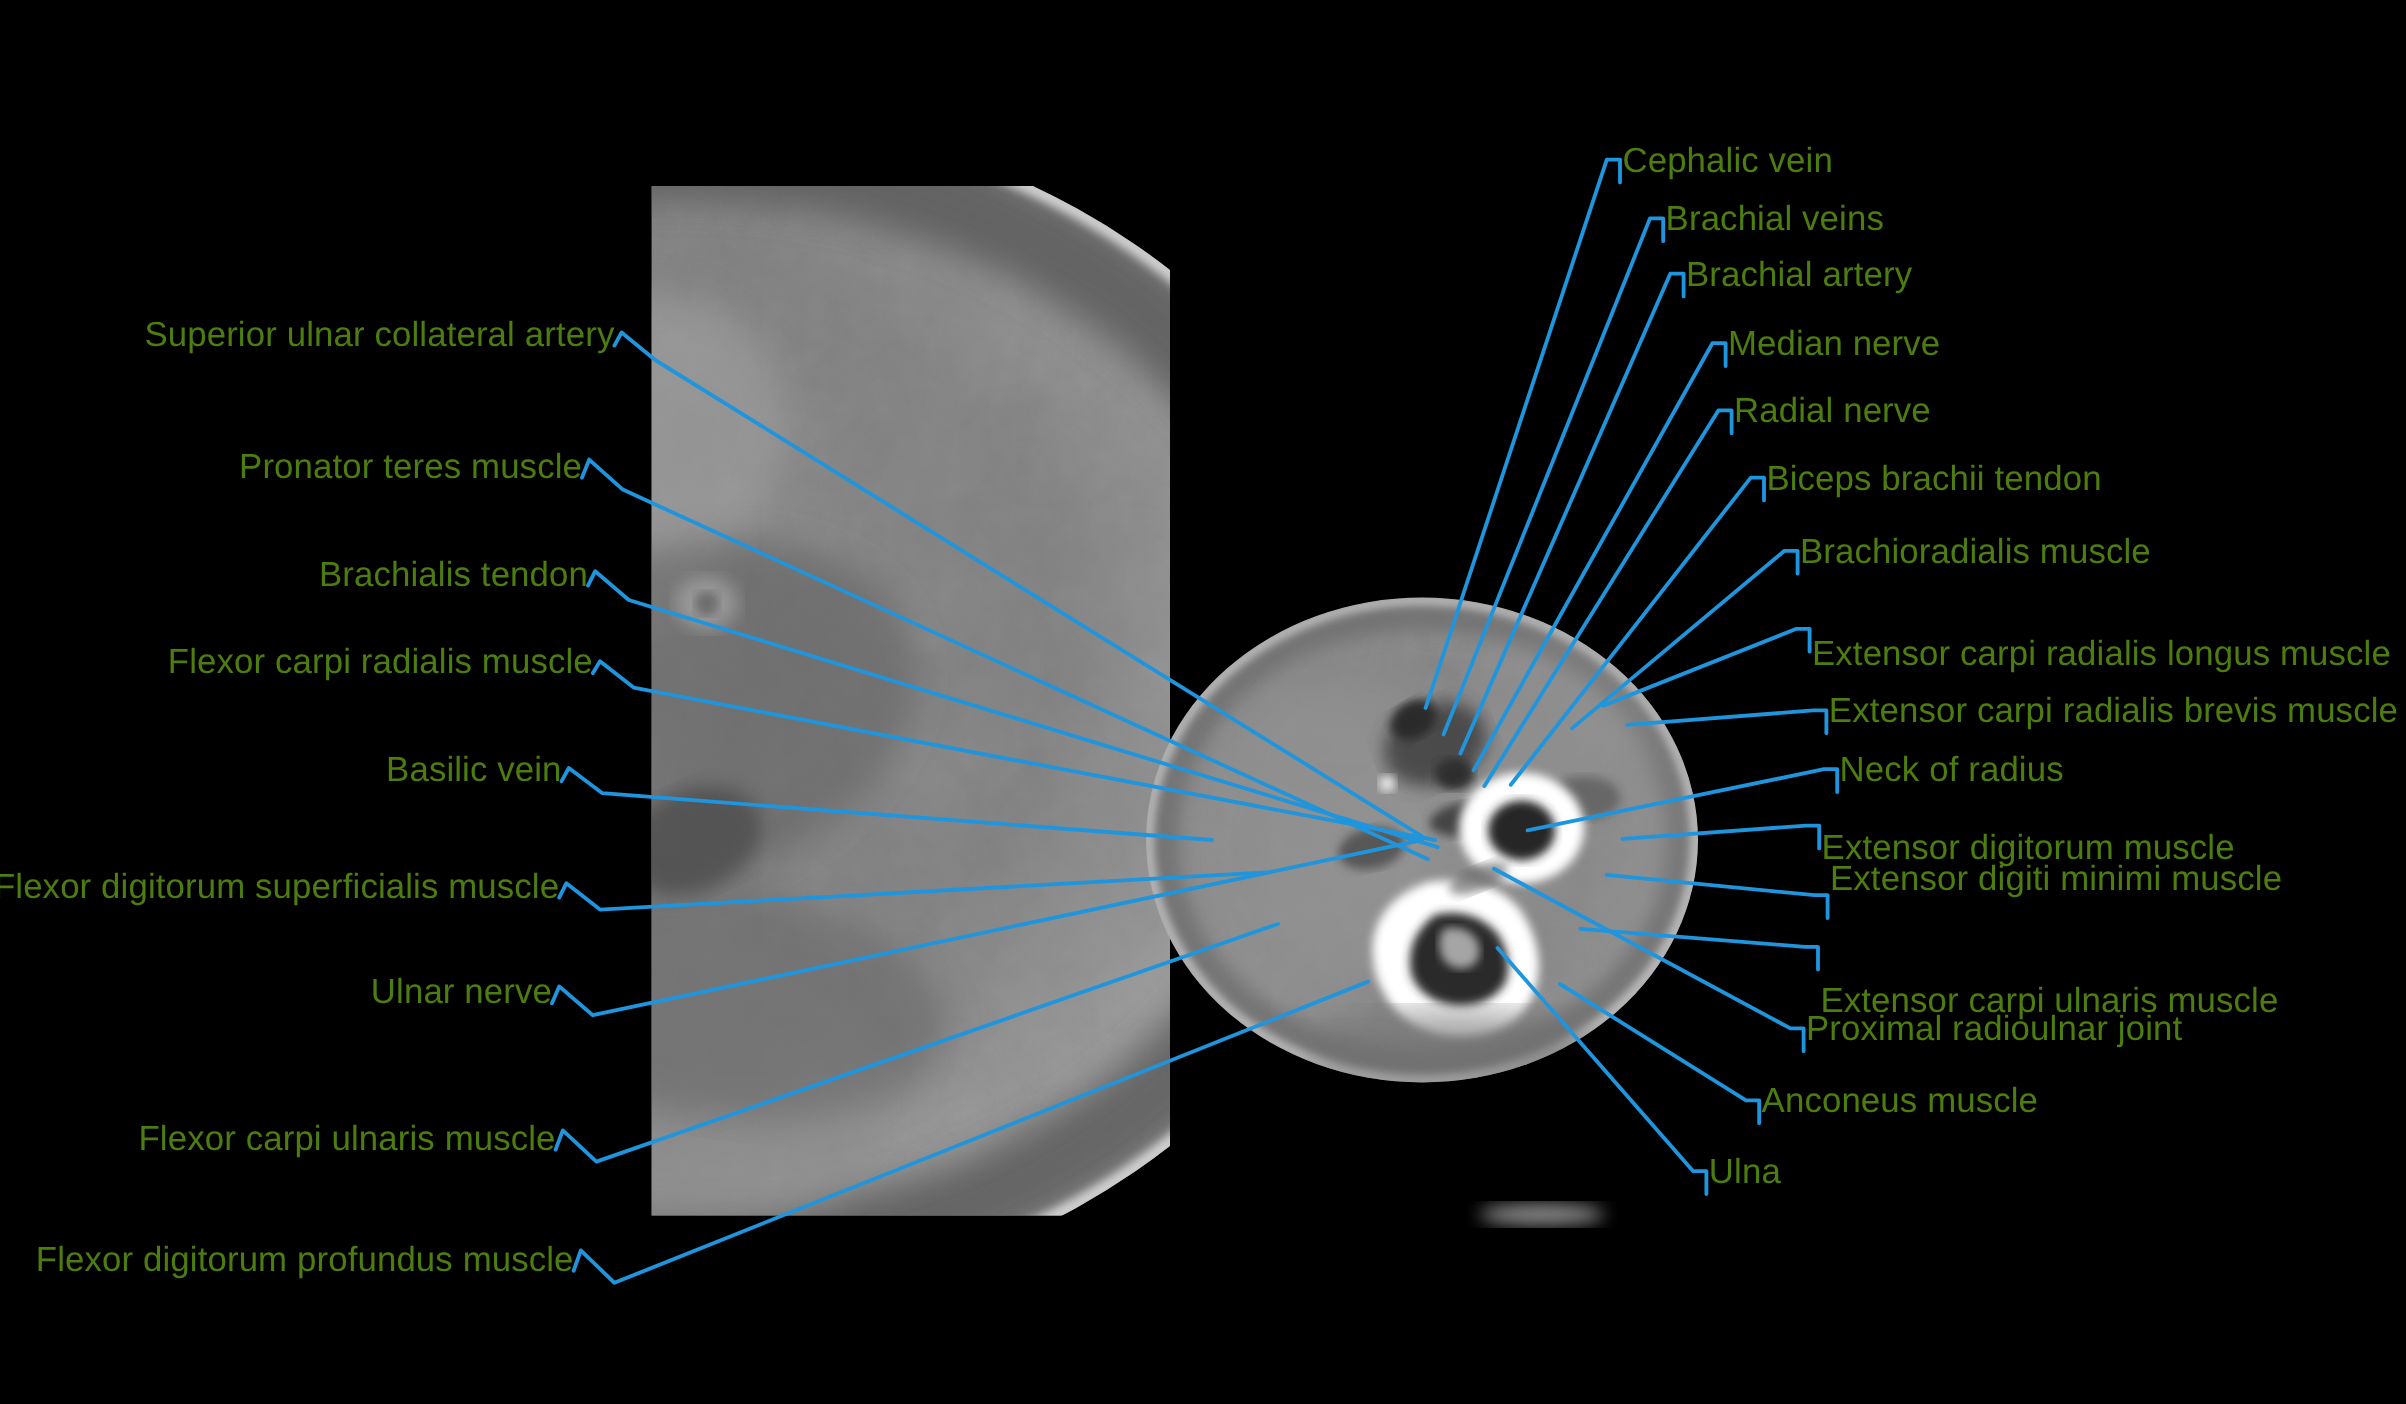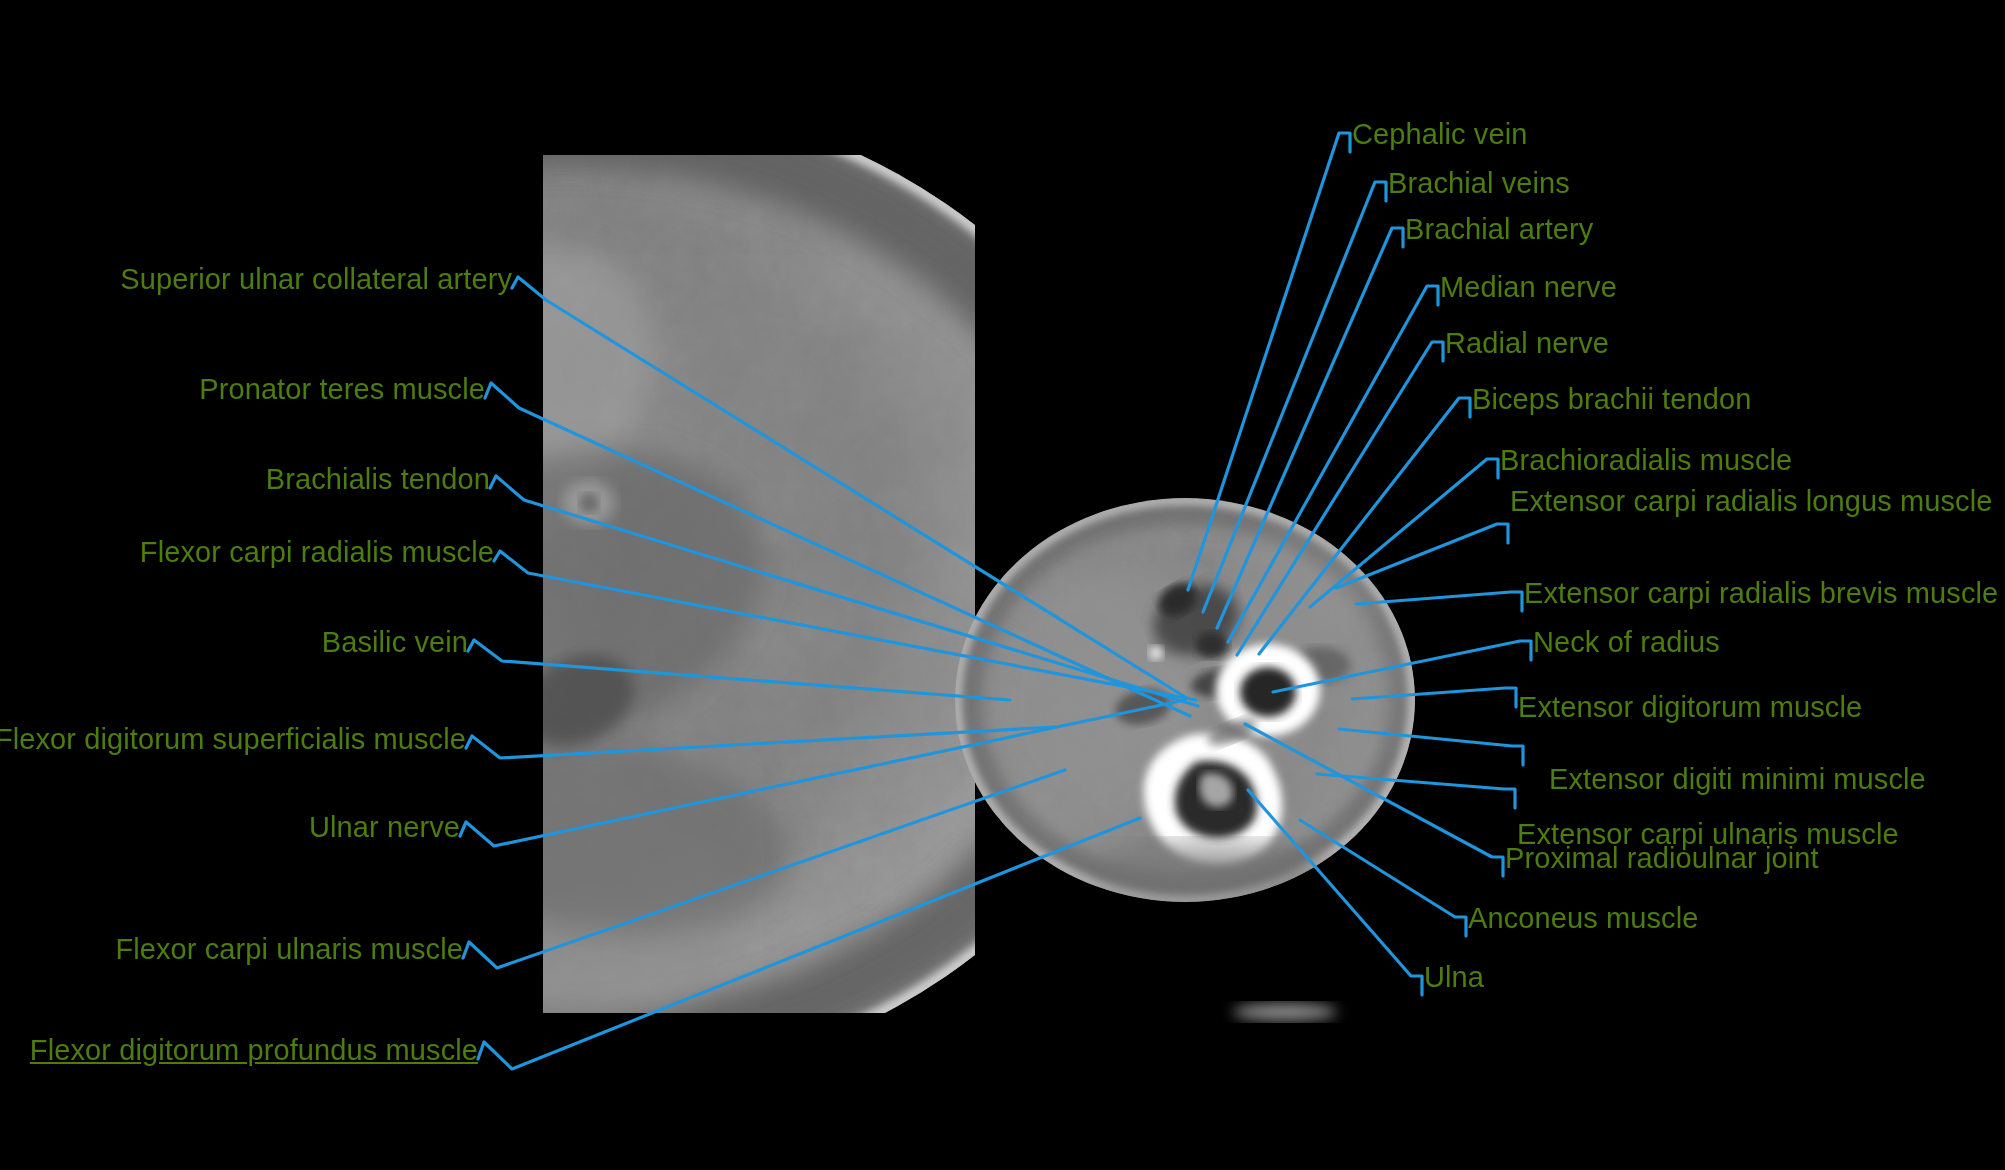--- a/index.html
+++ b/index.html
@@ -178,34 +178,34 @@
 
   <div id="labels-left">
       <div class="lbl left" style="right: 1493px; top: 262px;">Superior ulnar collateral artery</div>
       <div class="lbl left" style="right: 1520px; top: 372px;">Pronator teres muscle</div>
       <div class="lbl left" style="right: 1515px; top: 462px;">Brachialis tendon</div>
       <div class="lbl left" style="right: 1511px; top: 535px;">Flexor carpi radialis muscle</div>
       <div class="lbl left" style="right: 1537px; top: 625px; margin-left: 45px;">Basilic vein</div>
       <div class="lbl left" style="right: 1539px; top: 722px;">Flexor digitorum superficialis muscle</div>
       <div class="lbl left" style="right: 1545px; top: 810px;">Ulnar nerve</div>
       <div class="lbl left" style="right: 1542px; top: 932px;">Flexor carpi ulnaris muscle</div>
-      <div class="lbl left" style="right: 1527px; top: 1033px; text-decoration: underline;">Flexor digitorum profundus muscle</div>
+      <div class="lbl left" style="right: 1527px; top: 1033px;">Flexor digitorum profundus muscle</div>
     </div>
   <div id="labels-right">
       <div class="lbl right" style="left: 1352px; top: 117px;">Cephalic vein</div>
       <div class="lbl right" style="left: 1388px; top: 166px;">Brachial veins</div>
       <div class="lbl right" style="left: 1405px; top: 212px;">Brachial artery</div>
       <div class="lbl right" style="left: 1440px; top: 270px;">Median nerve</div>
       <div class="lbl right" style="left: 1445px; top: 326px;">Radial nerve</div>
       <div class="lbl right" style="left: 1472px; top: 382px;">Biceps brachii tendon</div>
       <div class="lbl right" style="left: 1500px; top: 443px;">Brachioradialis muscle</div>
-      <div class="lbl right" style="left: 1510px; top: 484px;">Extensor carpi radialis longus muscle</div>
+      <div class="lbl right" style="left: 1510px; top: 528px;">Extensor carpi radialis longus muscle</div>
       <div class="lbl right" style="left: 1524px; top: 576px;">Extensor carpi radialis brevis muscle</div>
       <div class="lbl right" style="left: 1533px; top: 625px;">Neck of radius</div>
       <div class="lbl right" style="left: 1518px; top: 672px; margin-top: 18px;">Extensor digitorum muscle</div>
-      <div class="lbl right" style="left: 1525px; top: 762px; margin-left: 24px;">Extensor digiti minimi muscle</div>
+      <div class="lbl right" style="left: 1525px; top: 716px;">Extensor digiti minimi muscle</div>
       <div class="lbl right" style="left: 1517px; top: 817px;">Extensor carpi ulnaris muscle</div>
       <div class="lbl right" style="left: 1505px; top: 841px;">Proximal radioulnar joint</div>
       <div class="lbl right" style="left: 1468px; top: 901px;">Anconeus muscle</div>
       <div class="lbl right" style="left: 1424px; top: 960px;">Ulna</div>
     </div>
 
 </div>
 
 </body></html>

